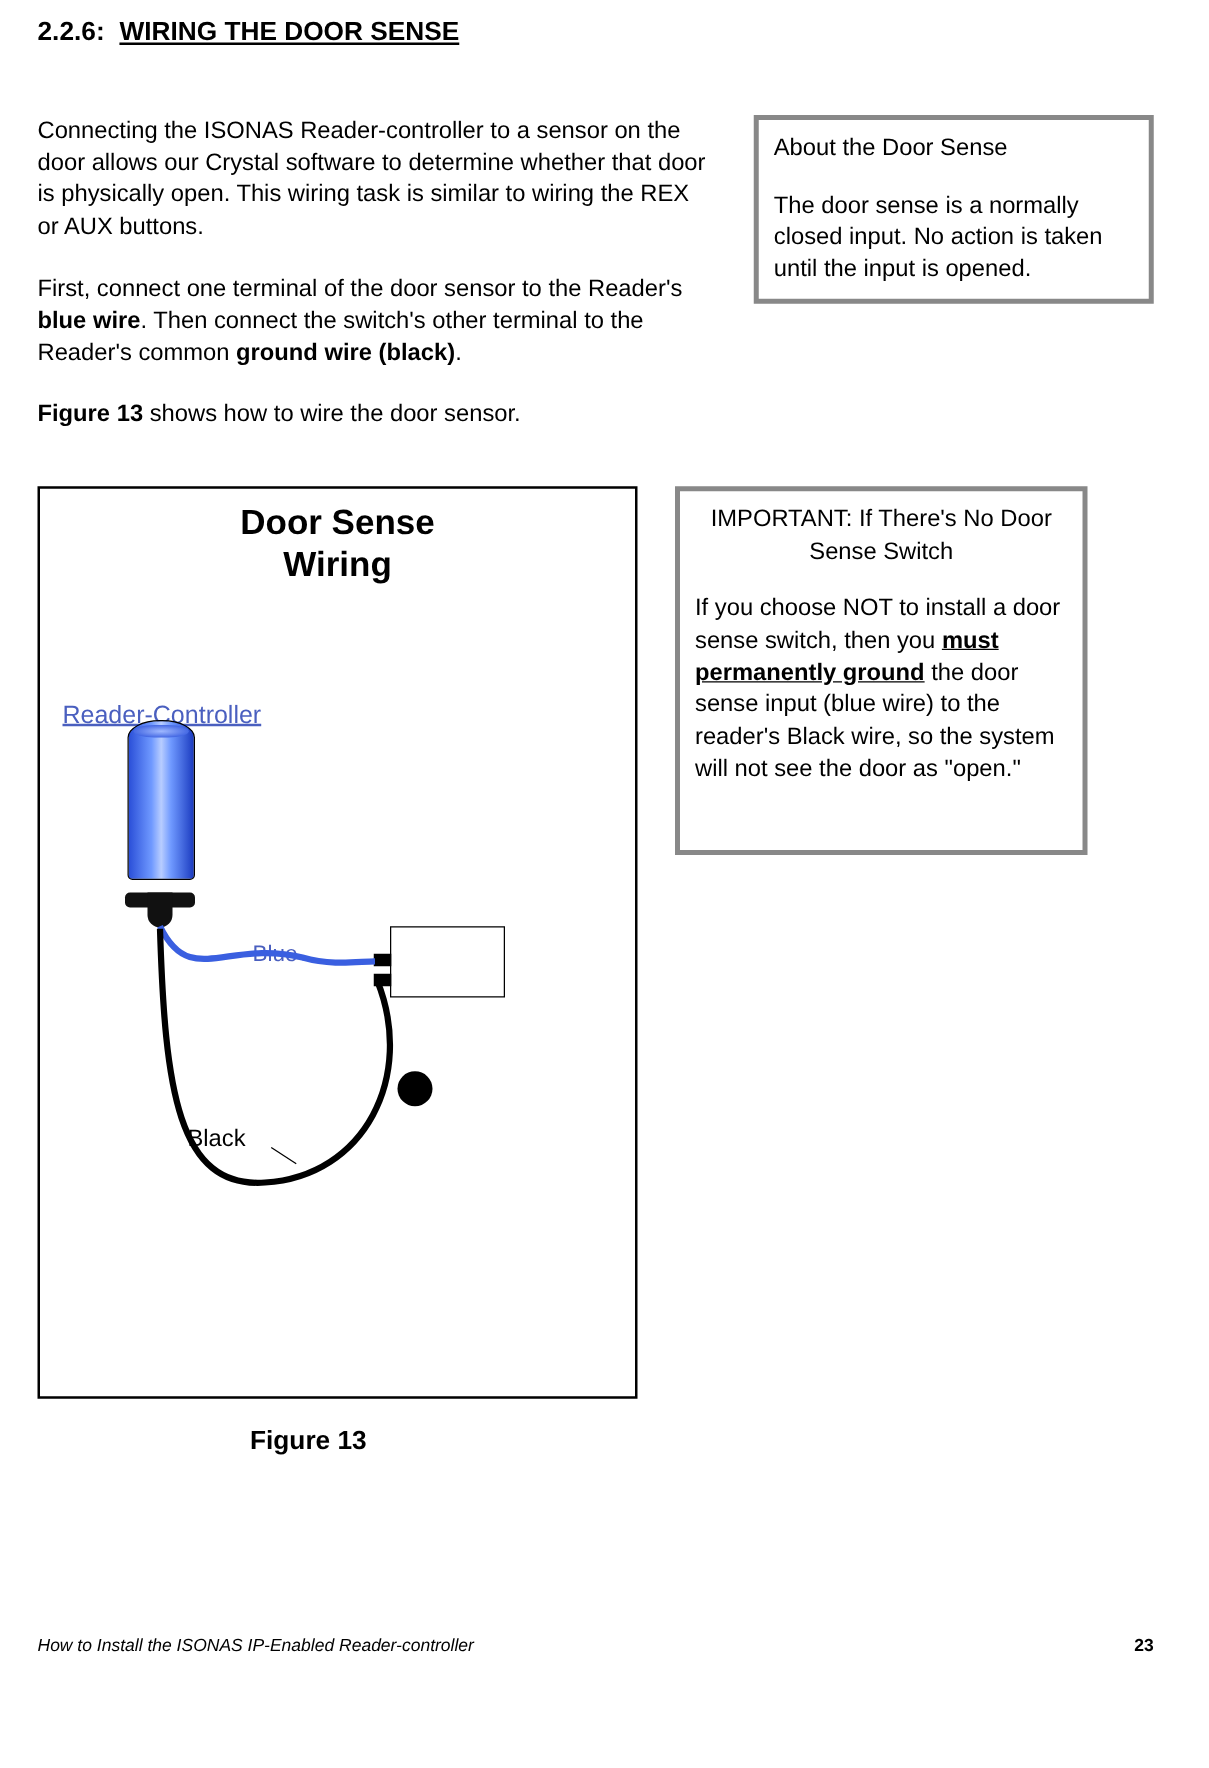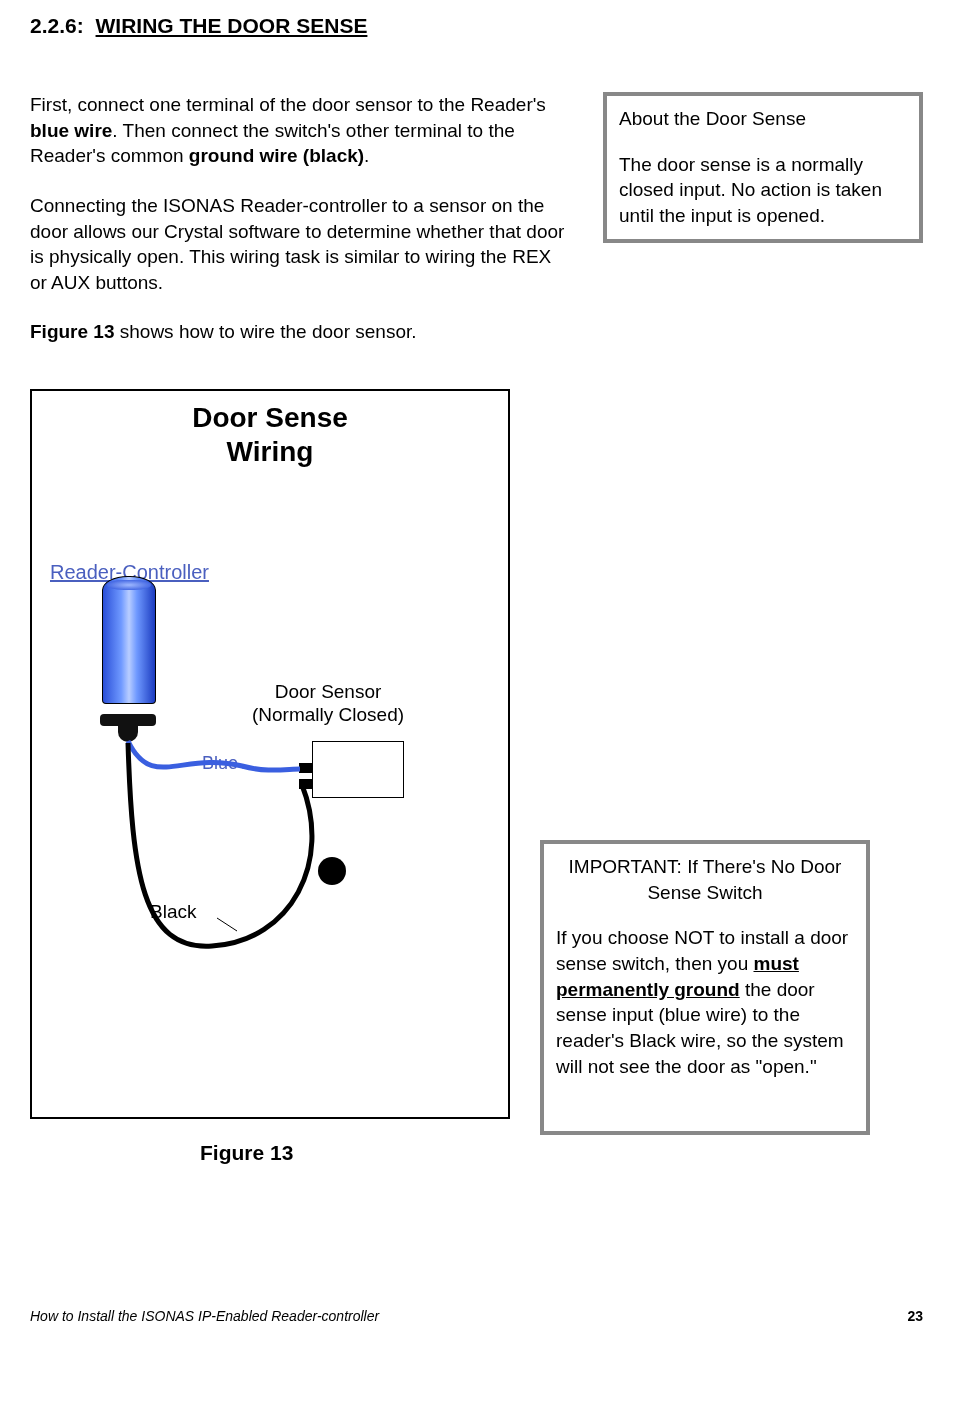--- a/index.html
+++ b/index.html
@@ -28,21 +28,21 @@
     padding:10px 12px 14px 12px;
     font-size:19px;
     line-height:1.35;
     margin-bottom:30px;
     box-sizing:border-box;
   }
   .callout.tight{padding-bottom:10px;}
   .callout .ttl{font-weight:normal;display:block;margin-bottom:20px;}
   .callout .ttl.center{text-align:center;}
   .callout .under{font-weight:bold;text-decoration:underline;}
-  .fig-row{display:flex;align-items:flex-end;gap:30px;margin-top:20px;}
+  .fig-row{display:flex;align-items:flex-start;gap:30px;margin-top:20px;}
   .figure-box{
     width:480px;height:730px;
     border:2px solid #000;
     box-sizing:border-box;
     position:relative;
     font-family:Arial,Helvetica,sans-serif;
   }
   .figure-caption{
     font-family:Verdana,Geneva,sans-serif;
     font-weight:bold;font-size:21px;
@@ -118,24 +118,24 @@
 
 <div class="page">
 
   <h2 class="heading">
     <span class="secno">2.2.6:</span>
     <span class="secttl">WIRING THE DOOR SENSE</span>
   </h2>
 
   <div class="two-col">
     <div class="left-col">
+      <p class="para">Connecting the ISONAS Reader-controller to a sensor on the door allows our Crystal software to determine whether that door is physically open. This wiring task is similar to wiring the REX or AUX buttons.</p>
       <p class="para">
         <span>First, connect one terminal of the door sensor to the Reader's </span><span class="b">blue wire</span><span>. Then connect the switch's other terminal to the Reader's common </span><span class="b">ground wire (black)</span><span>.</span>
       </p>
-      <p class="para">Connecting the ISONAS Reader-controller to a sensor on the door allows our Crystal software to determine whether that door is physically open. This wiring task is similar to wiring the REX or AUX buttons.</p>
       <p class="para">
         <span class="b">Figure 13</span><span> shows how to wire the door sensor.</span>
       </p>
     </div>
     <div class="right-col">
       <div class="callout tight">
         <span class="ttl">About the Door Sense</span>
         <span>The door sense is a normally closed input. No action is taken until the input is opened.</span>
       </div>
     </div>
@@ -151,24 +151,20 @@
         </div>
 
         <div class="rc-label">Reader-Controller</div>
 
         <div class="reader">
           <div class="body"></div>
           <div class="base"></div>
           <div class="pigtail"></div>
         </div>
 
-        <div class="sensor-label">
-          <span>Door Sensor</span><br>
-          <span>(Normally Closed)</span>
-        </div>
 
         <div class="blue-label">Blue</div>
         <div class="black-label">Black</div>
 
         <div class="sensor-box"></div>
         <div class="plug" style="left:267px;top:372px;"></div>
         <div class="plug" style="left:267px;top:388px;"></div>
 
         <svg class="diagram-svg" viewBox="0 0 476 726">
 

